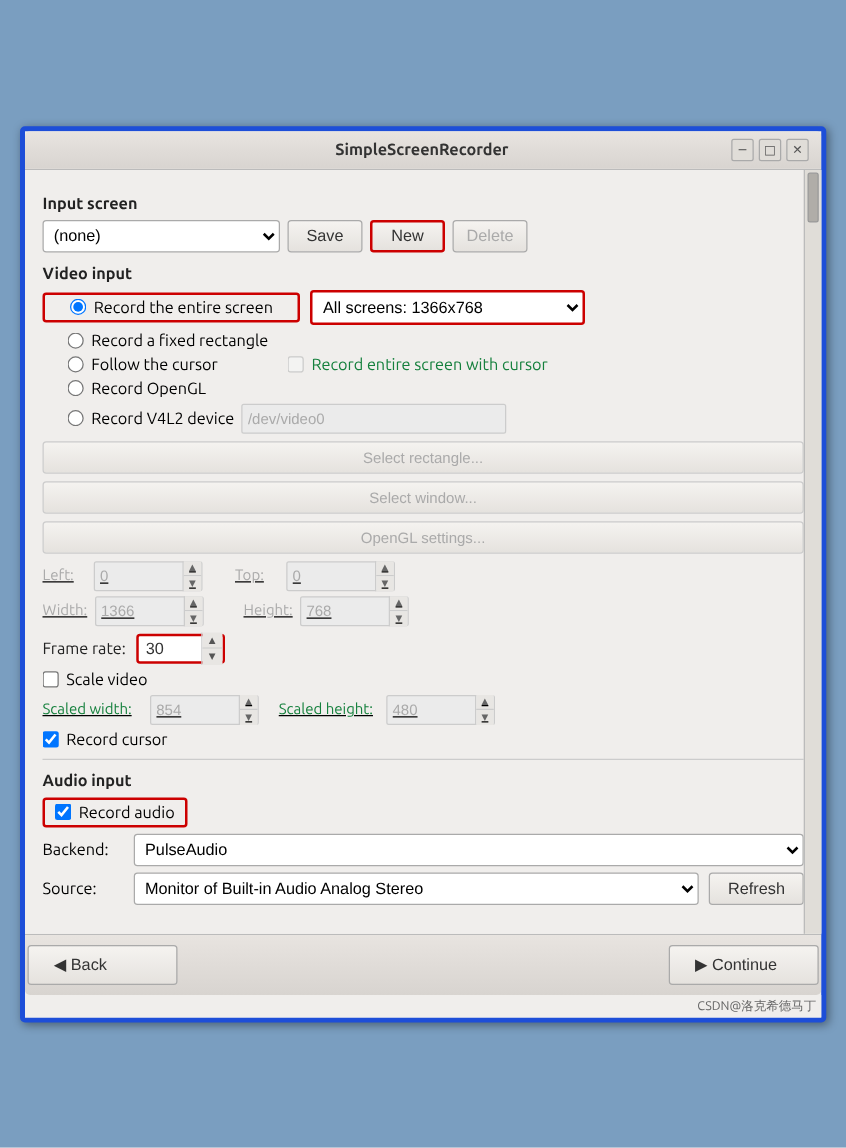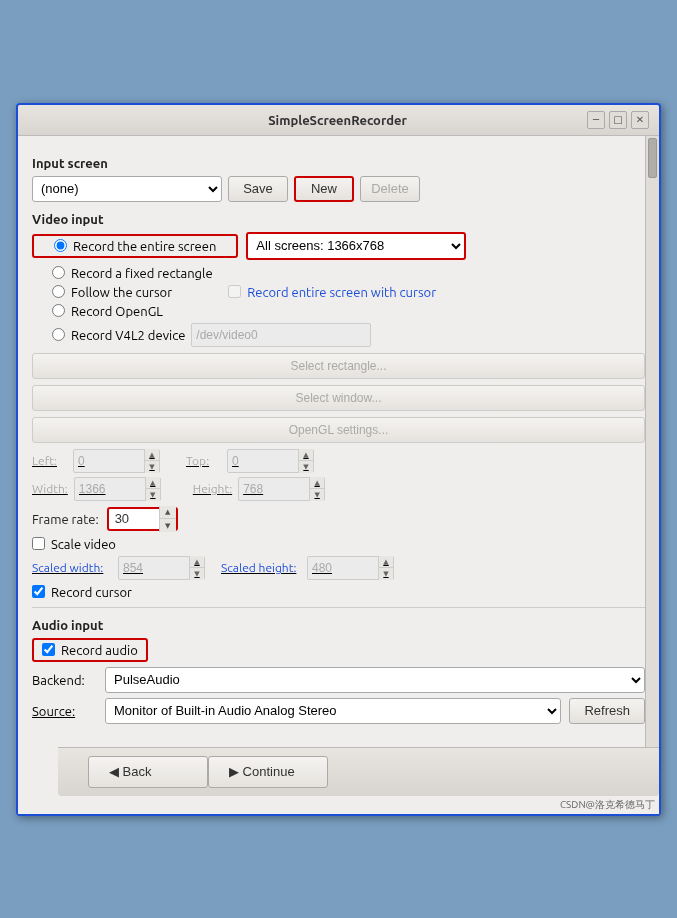--- a/index.html
+++ b/index.html
@@ -7,21 +7,21 @@
       background: #7a9ec0;
       display: flex;
       justify-content: center;
       align-items: center;
       min-height: 100vh;
       font-family: "Ubuntu", "DejaVu Sans", sans-serif;
       font-size: 13px;
     }
     .window {
       background: #f0eeec;
-      border: 2px solid #1d4ed8;
+      border: 4px solid #1d4ed8;
       border-radius: 4px;
       width: 645px;
       box-shadow: 2px 2px 8px rgba(0,0,0,0.4);
     }
     .titlebar {
       background: linear-gradient(to bottom, #e8e4e0, #d8d4d0);
       border-bottom: 1px solid #bbb;
       padding: 6px 10px;
       display: flex;
       align-items: center;
@@ -245,21 +245,21 @@
     .checkbox-row {
       display: flex;
       align-items: center;
       gap: 6px;
       margin: 5px 0;
     }
     .checkbox-row input[type=checkbox] {
       margin: 0;
     }
     .disabled-label {
-      color: #1d4ed8;
+      color: #15803d;
     }
     .separator {
       border-top: 1px solid #ccc;
       margin: 8px 0;
     }
     .backend-row {
       display: flex;
       align-items: center;
       gap: 8px;
       margin-bottom: 5px;
@@ -294,25 +294,25 @@
       background: linear-gradient(to bottom, #f5f3f0, #e5e2de);
       border-radius: 3px;
       cursor: pointer;
       font-size: 13px;
       color: #333;
       padding: 0 14px;
     }
     .bottom-bar {
       display: flex;
       align-items: center;
-      padding: 8px 30px;
+      justify-content: space-between;
+      padding: 8px 2px;
       background: linear-gradient(to bottom, #e8e4e0, #d8d4d0);
       border-top: 1px solid #bbb;
       border-radius: 0 0 4px 4px;
-      margin-left: 40px;
     }
     button.nav-btn {
       height: 32px;
       min-width: 120px;
       border: 1px solid #aaa;
       background: linear-gradient(to bottom, #f5f3f0, #e5e2de);
       border-radius: 3px;
       cursor: pointer;
       font-size: 13px;
       color: #333;
@@ -404,21 +404,21 @@
       </div>
 
       <div class="radio-row indent">
         <input type="radio" name="video-mode" style="">
         <label>Record OpenGL</label>
       </div>
 
       <div class="radio-row indent">
         <input type="radio" name="video-mode" style="">
         <label>Record V4L2 device</label>
-        <input type="text" class="field" value="/dev/video0" style="width: 180px;" disabled="">
+        <input type="text" class="field" value="/dev/video0" style="width: 212px;" disabled="">
       </div>
 
       <div class="select-buttons-row">
         <button class="select-btn">Select rectangle...</button>
         <button class="select-btn">Select window...</button>
         <button class="select-btn">OpenGL settings...</button>
       </div>
 
       <div class="coords-row">
         <span class="coords-label">Left:</span>
@@ -510,21 +510,21 @@
       </div>
 
       <div class="backend-row">
         <span style="min-width:65px;">Backend:</span>
         <select class="backend-select">
           <option>PulseAudio</option>
         </select>
       </div>
 
       <div class="source-row">
-        <span style="min-width:65px;text-decoration:underline;">Source:</span>
+        <span style="min-width:65px;">Source:</span>
         <select class="source-select">
           <option>Monitor of Built-in Audio Analog Stereo</option>
         </select>
         <button class="refresh-btn">Refresh</button>
       </div>
 
       <div style="height:8px;"></div>
     </div>
 
     <div style="position:absolute;right:0;top:0;bottom:0;width:14px;background:#e0ddd8;border-left:1px solid #bbb;">

